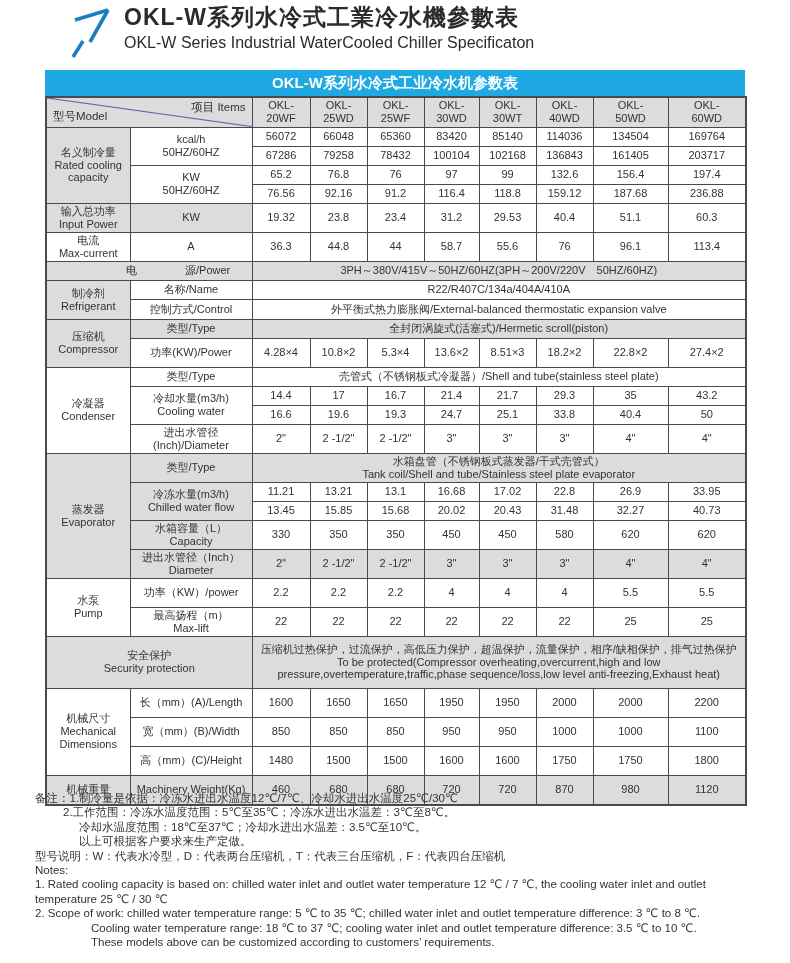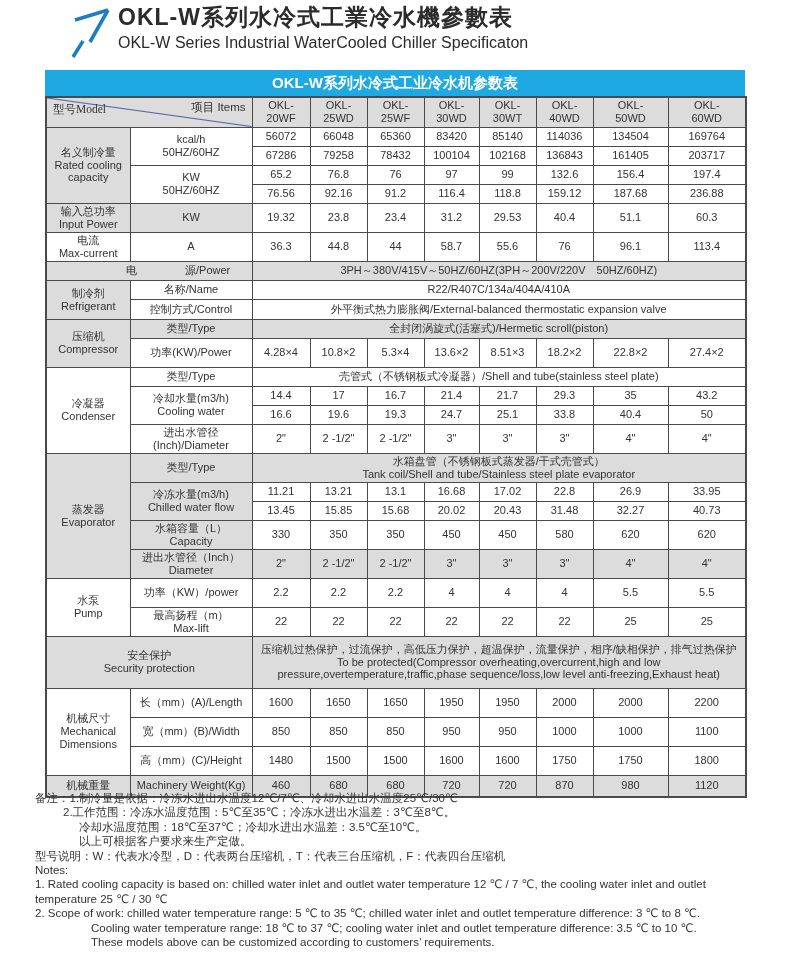--- a/index.html
+++ b/index.html
@@ -1,39 +1,39 @@
 <!DOCTYPE html>
 <html><head>
 <meta charset="utf-8">
 <style>
   html,body{margin:0;padding:0;background:#fff;}
   .page{position:relative;width:790px;height:963px;background:#ffffff;overflow:hidden;
         font-family:"Liberation Sans","DejaVu Sans",sans-serif;color:#333;}
   
   .logo{position:absolute;left:70px;top:6px;}
-  .titles{position:absolute;left:118px;top:2px;}
+  .titles{position:absolute;left:124px;top:2px;}
   .title-zh{font-size:23px;font-weight:bold;color:#2b2b2b;letter-spacing:1px;line-height:30px;}
   .title-en{font-size:16px;color:#2b2b2b;line-height:22px;}
   .banner{position:absolute;left:45px;top:70px;width:700px;height:26px;background:#1FA9E2;
           color:#fff;font-size:15px;font-weight:bold;text-align:center;line-height:26px;}
   
   table.spec{position:absolute;left:45px;top:96px;width:700px;border-collapse:collapse;
              table-layout:fixed;border:2px solid #4a4a4a;}
   table.spec td{border:1px solid #4a4a4a;text-align:center;vertical-align:middle;
                 font-size:11px;line-height:1.18;padding:0 2px;background:#fff;color:#333;
                 overflow:hidden;}
   td.g{background:#DCDCDC !important;}
   tr.g td{background:#DCDCDC !important;}
   td.pre{white-space:pre-line;}
   td.num{font-size:11.5px;}
-  .rh30{height:30px}.rh29{height:29px}.rh22{height:22px}.rh20{height:20px}.rh19{height:19px}.rh52{height:52px}
+  .rh30{height:30px}.rh29{height:29px}.rh22{height:30px}.rh20{height:20px}.rh19{height:19px}.rh52{height:52px}
   
   td.corner{position:relative;padding:0;}
   td.corner svg{position:absolute;left:0;top:0;width:100%;height:100%;}
-  .corner-model{position:absolute;left:6px;bottom:10px;font-size:11.5px;font-family:Liberation Serif, serif;}
+  .corner-model{position:absolute;left:6px;bottom:3px;font-size:11.5px;}
   .corner-items{position:absolute;right:6px;top:3px;font-size:11.5px;}
   td.model{white-space:pre-line;font-size:11.5px;line-height:1.3;}
   
   .pwr{display:flex;align-items:center;}
   .pwr .p1{width:88px;text-align:right;}
   .pwr .p2{padding-left:48px;text-align:left;}
   
   td.sec-val{text-align:left;padding:2px 4px;font-size:10.5px;line-height:1.3;}
   td.sec-val div{white-space:normal;}
   

